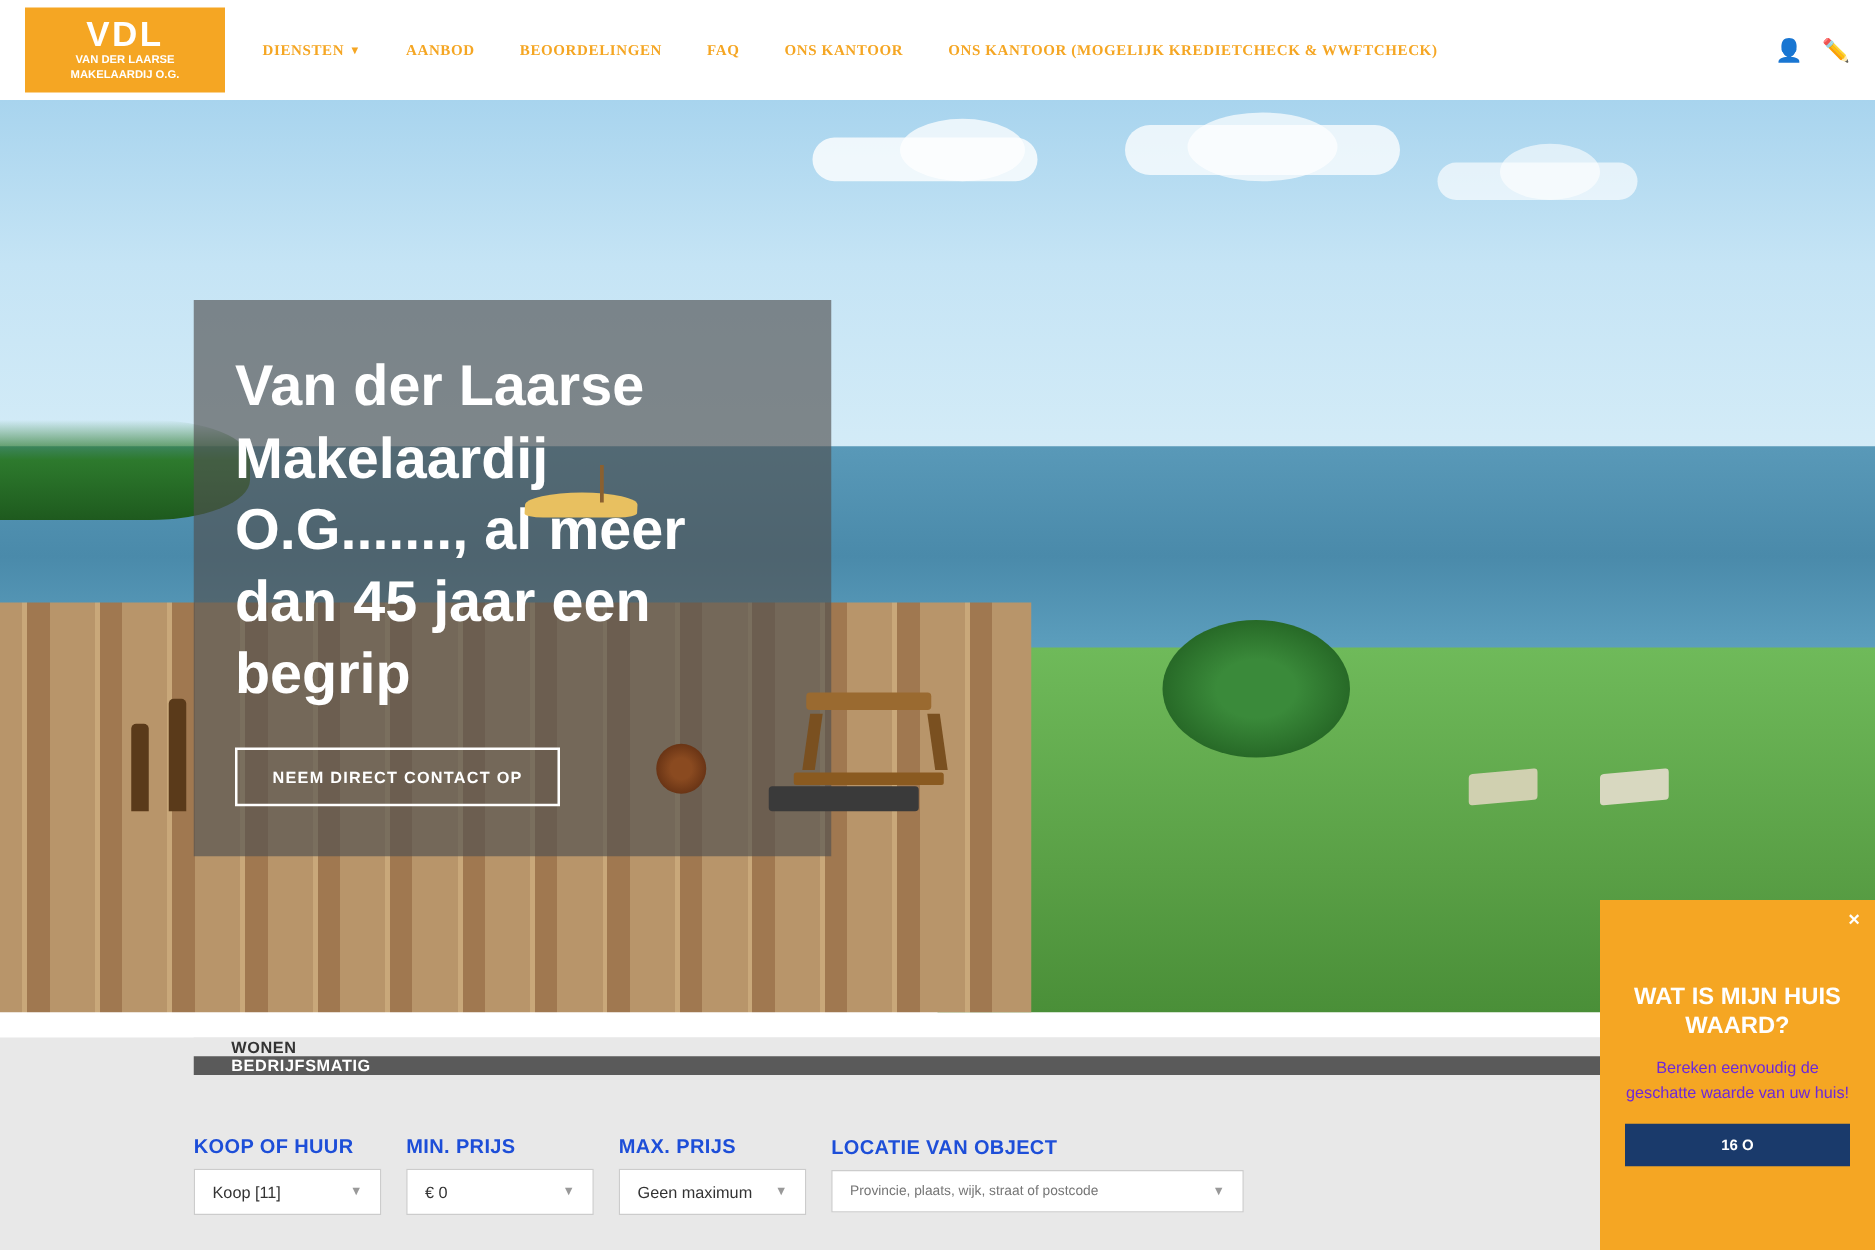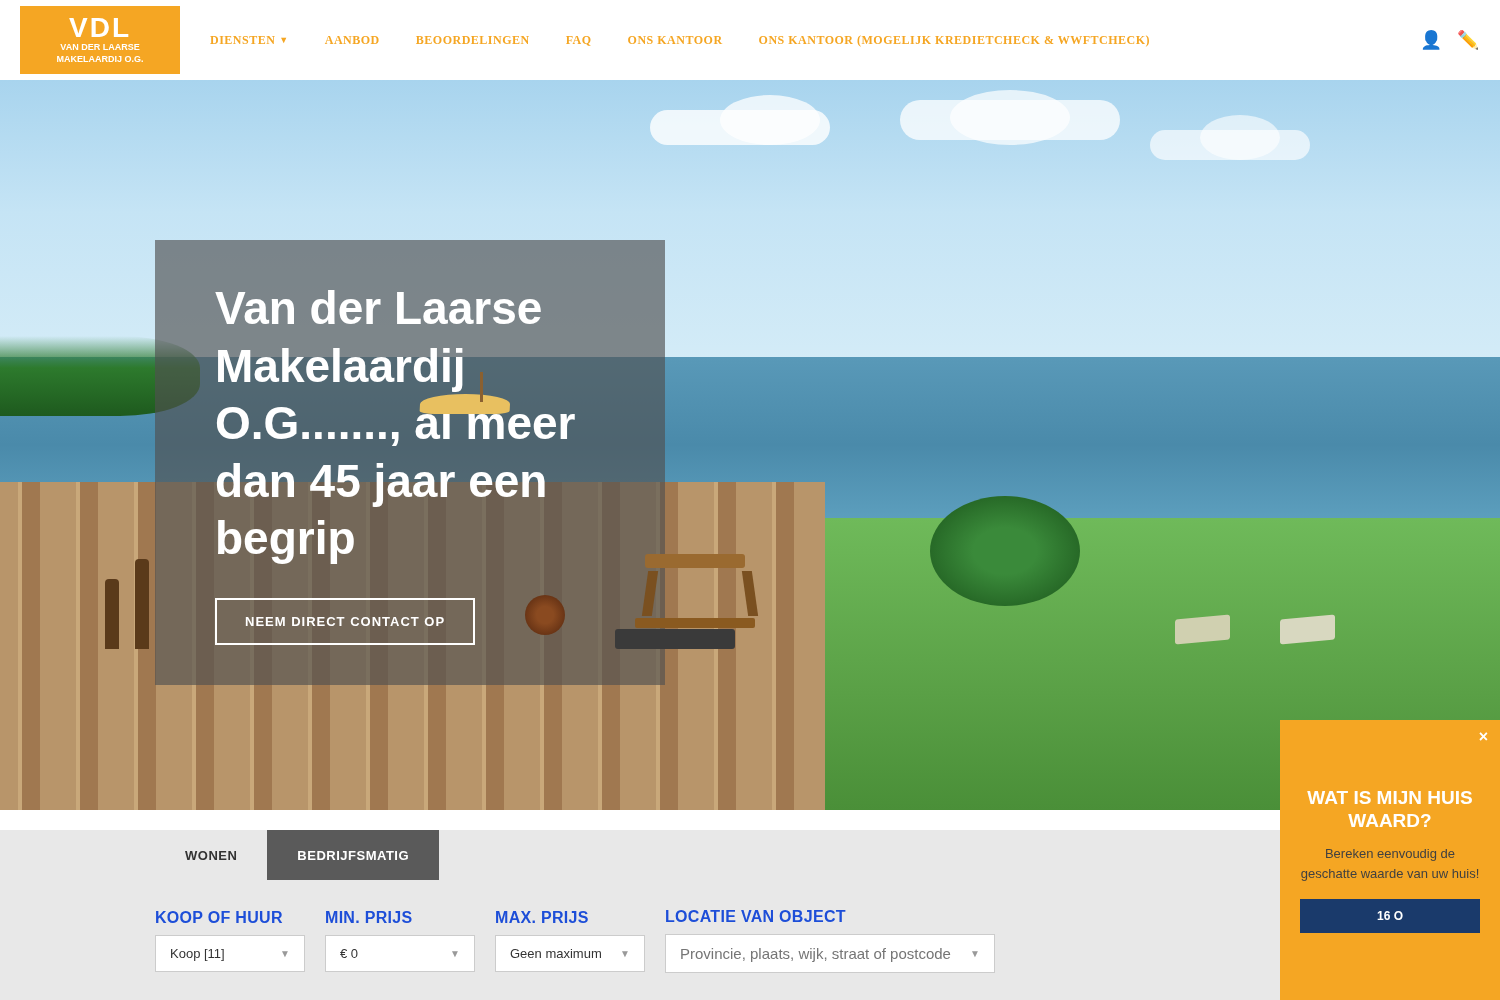--- a/index.html
+++ b/index.html
@@ -114,21 +114,21 @@
       background: linear-gradient(to bottom, #6fba5a 0%, #5aa046 60%, #4a8f38 100%);
     }
 
     
     .hero-overlay {
       position: absolute;
       top: 160px;
       left: 155px;
       width: 510px;
       background: rgba(80, 80, 80, 0.65);
-      padding: 40px 60px;
+      padding: 40px 33px;
     }
     .hero-title {
       color: #fff;
       font-size: 46px;
       font-weight: 700;
       line-height: 1.25;
       margin-bottom: 30px;
     }
     .cta-button {
       display: inline-block;
@@ -148,20 +148,21 @@
     .search-bar {
       position: absolute;
       bottom: 0; left: 0; right: 0;
       height: 170px;
       background: #e8e8e8;
     }
     .search-tabs {
       display: flex;
       height: 50px;
       margin-left: 155px;
+      flex-direction: column;
     }
     .search-tab {
       padding: 0 30px;
       display: flex;
       align-items: center;
       font-size: 13px;
       font-weight: 700;
       letter-spacing: 0.5px;
       text-transform: uppercase;
       cursor: pointer;
@@ -211,21 +212,21 @@
     }
     .select-arrow {
       color: #999;
       font-size: 10px;
       margin-left: 10px;
     }
     .field-input {
       border: 1px solid #ccc;
       background: #fff;
       padding: 10px 14px;
-      font-size: 15px;
+      font-size: 11px;
       color: #999;
       min-width: 280px;
       outline: none;
     }
 
     
     .value-widget {
       position: absolute;
       bottom: 0;
       right: 0;
@@ -249,21 +250,21 @@
     }
     .widget-title {
       color: #fff;
       font-size: 19px;
       font-weight: 900;
       text-align: center;
       line-height: 1.2;
       margin-bottom: 12px;
     }
     .widget-desc {
-      color: #404040;
+      color: #6d28d9;
       font-size: 13px;
       text-align: center;
       line-height: 1.5;
       margin-bottom: 16px;
     }
     .widget-button {
       background: #1a3a6b;
       color: #fff;
       font-size: 12px;
       font-weight: 700;

